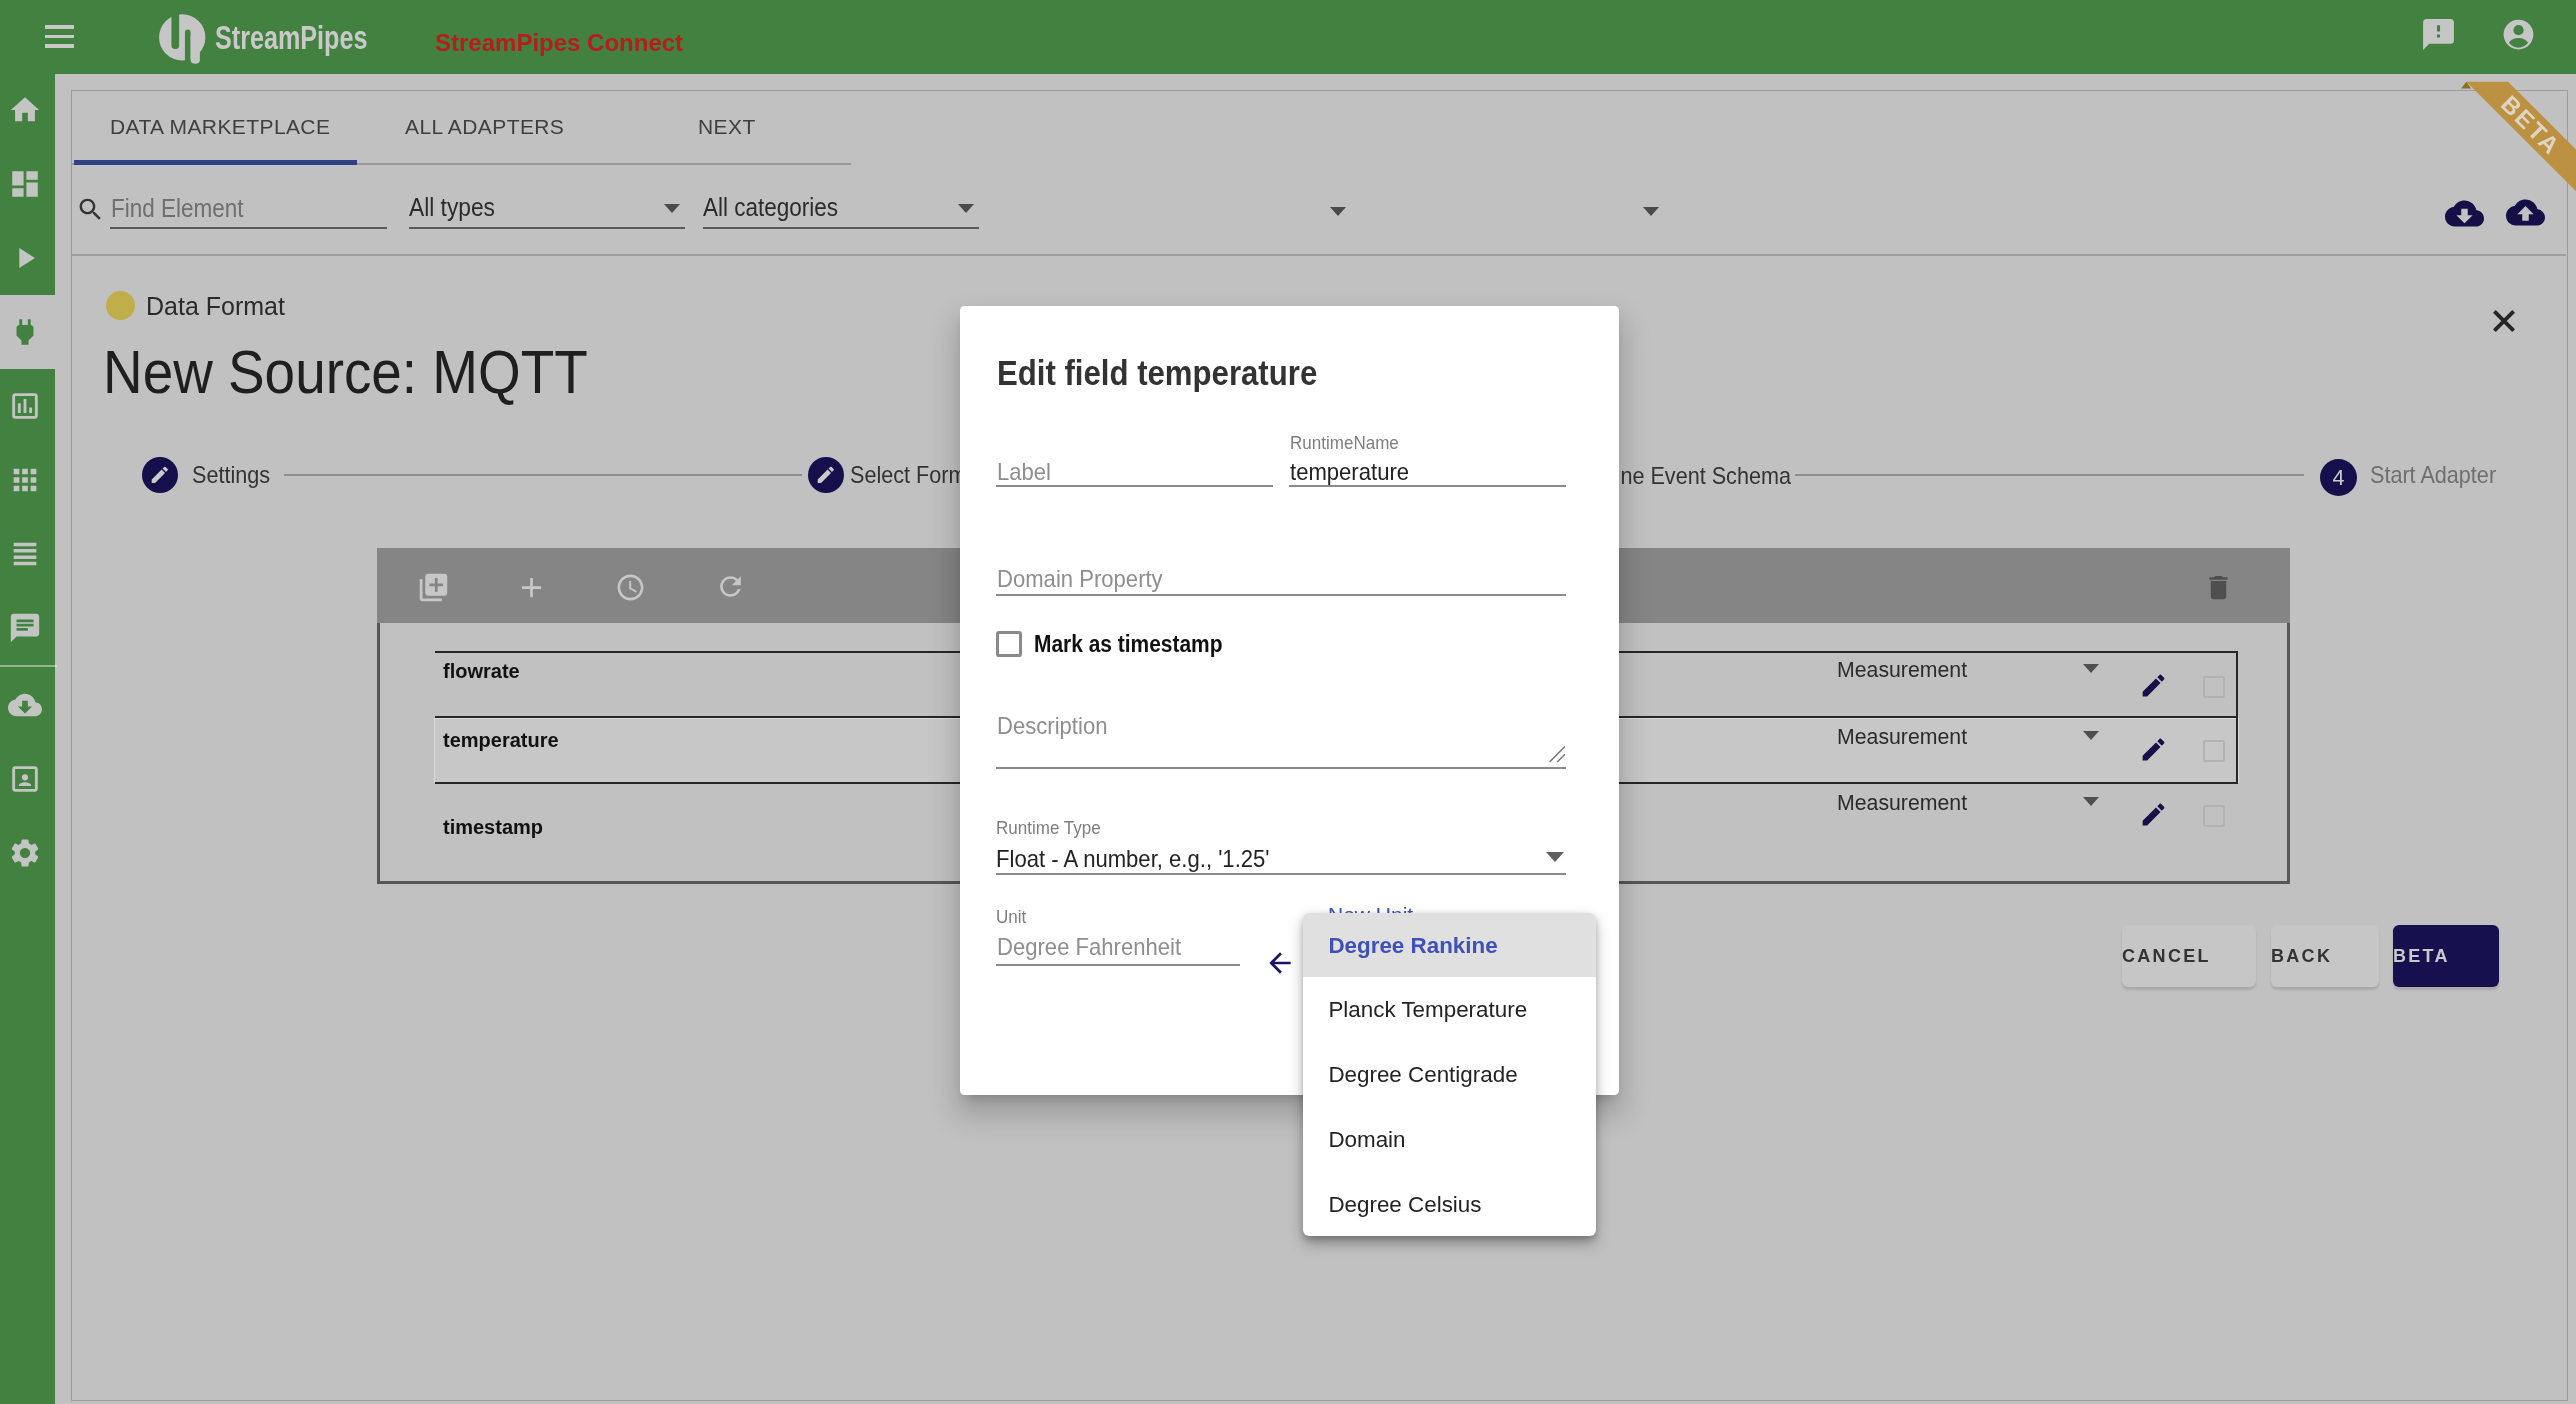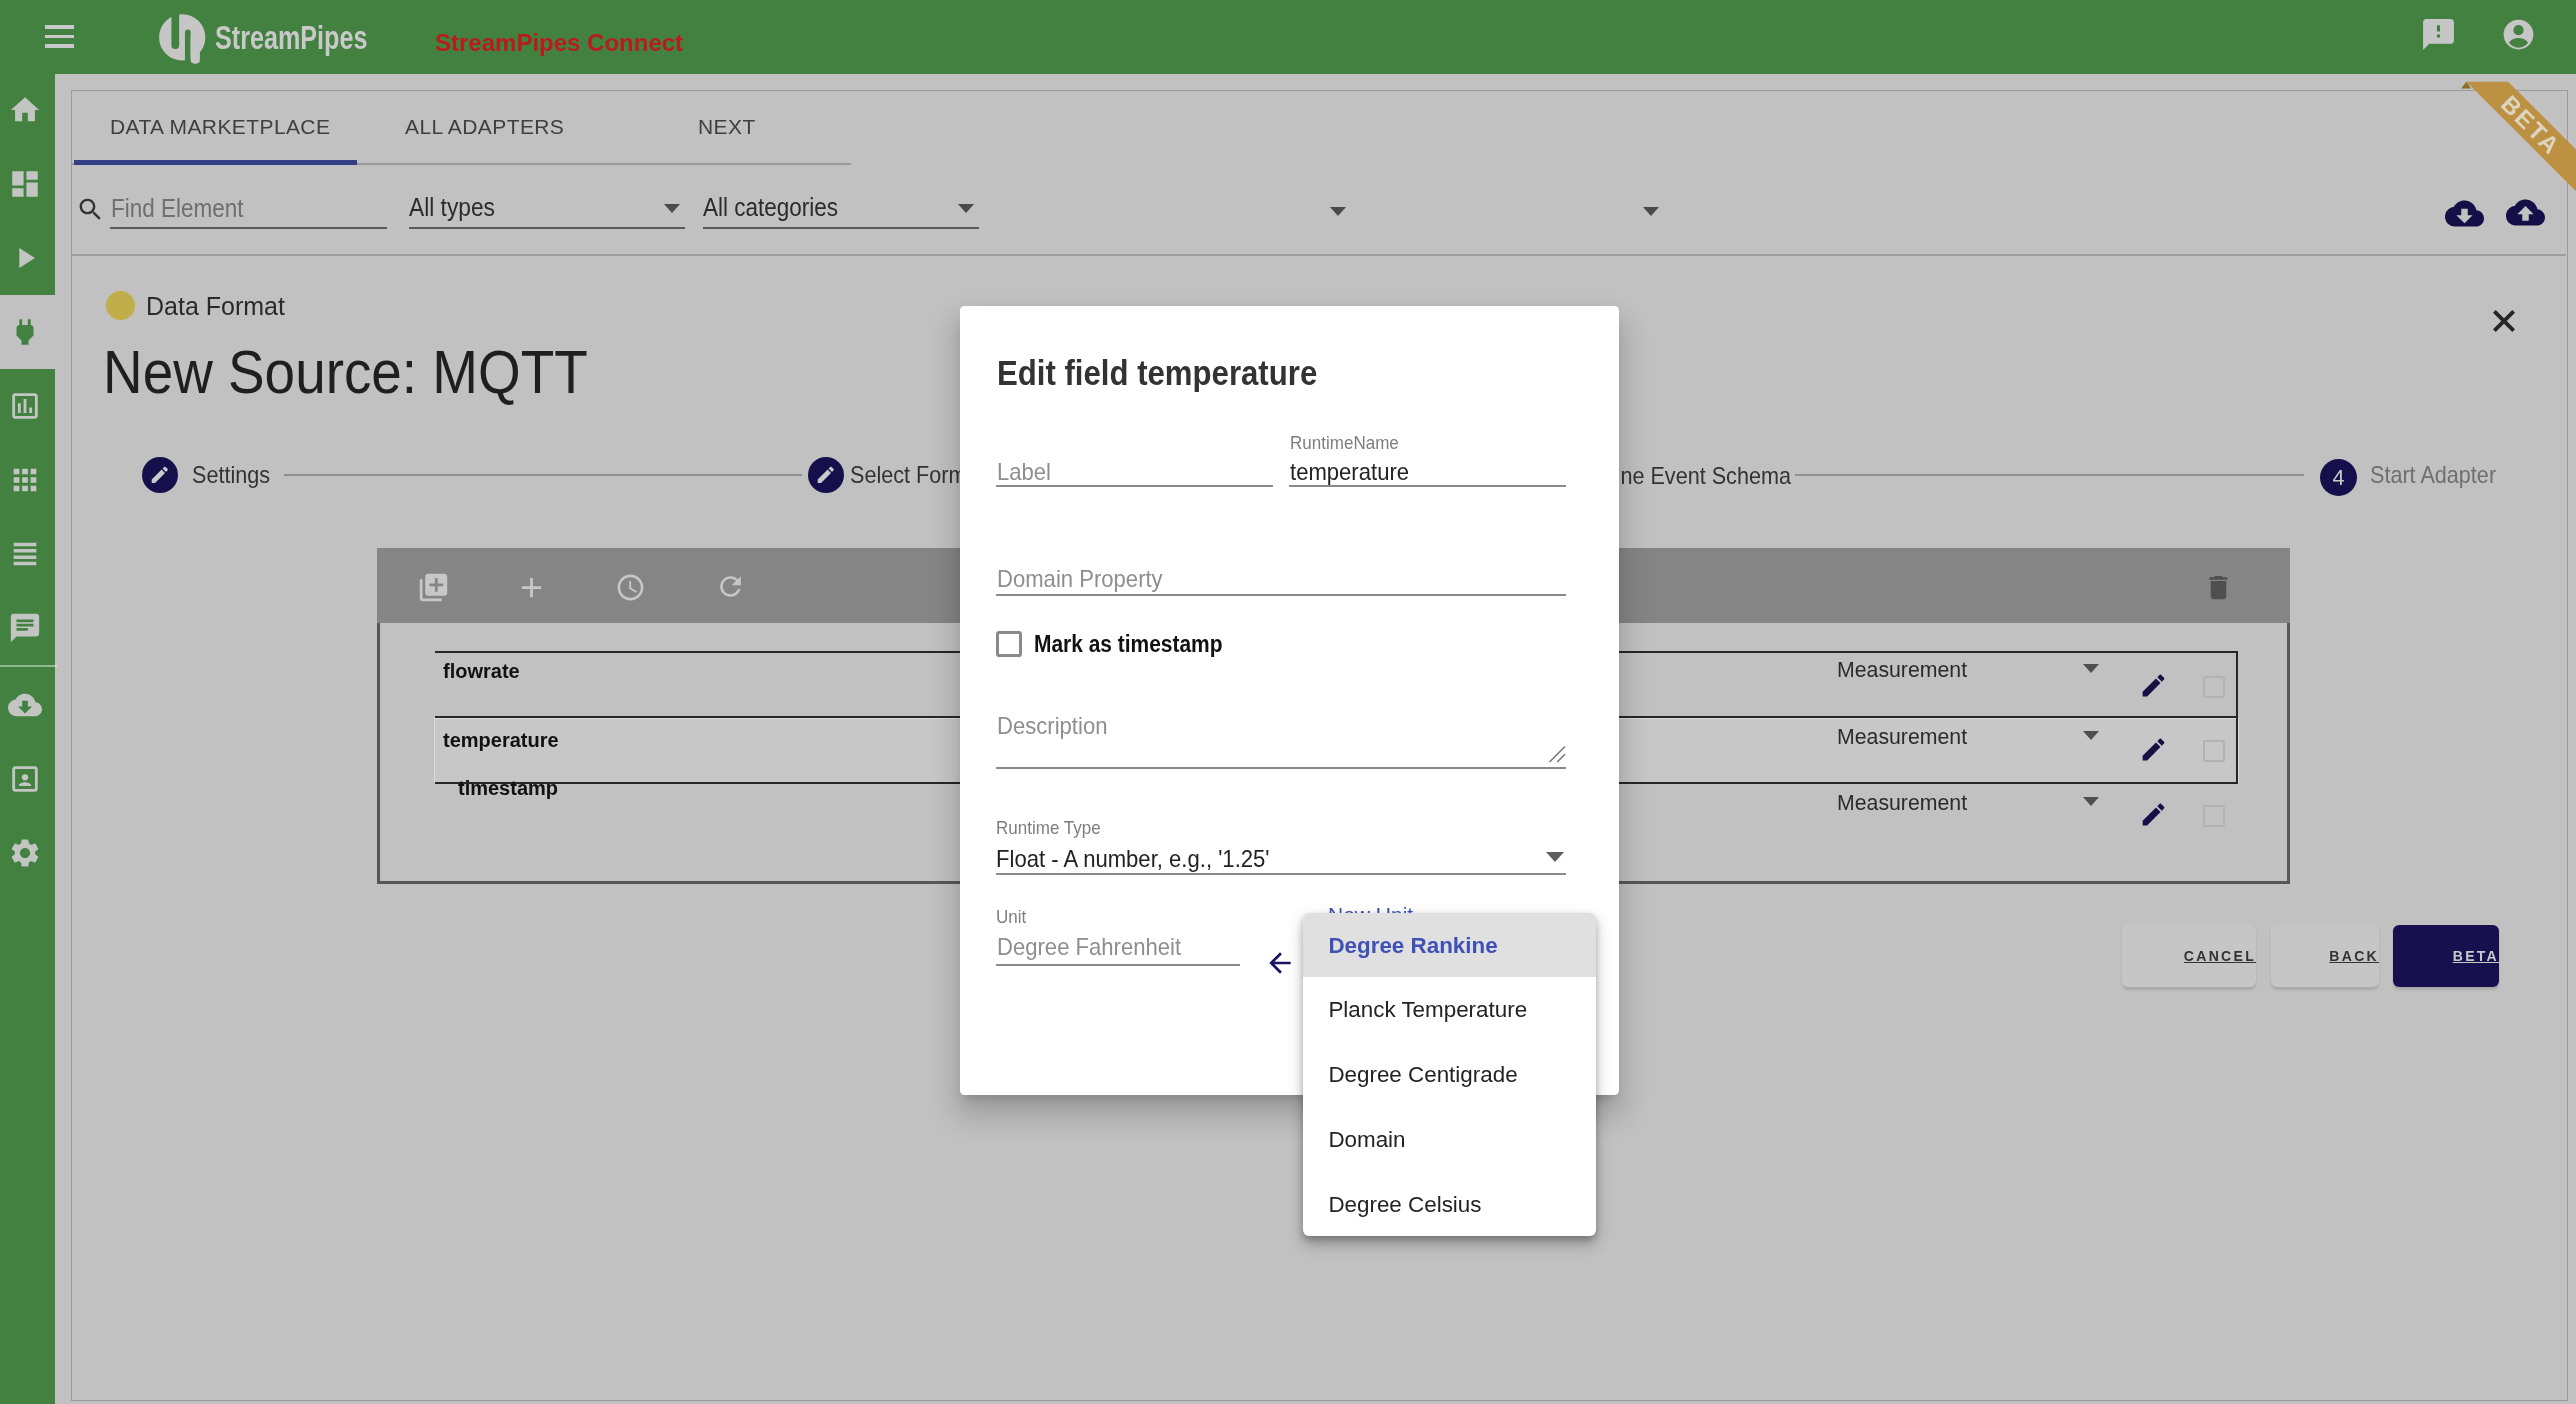--- a/index.html
+++ b/index.html
@@ -31,21 +31,21 @@
   #ttoolbar { left:377px; top:548px; width:1913px; height:75px; background:#858585; }
   #tbody { left:377px; top:623px; width:1913px; height:261px; border:3.1px solid #575757; border-top:none; }
   .rowline { position:absolute; left:435px; width:1802px; height:1.5px; background:#262626; }
   .rowname { font-size:20px; font-weight:bold; color:#111; height:31px; line-height:31px; }
   .meas { font-size:22.4px; color:#2b2b2b; height:31px; line-height:31px; left:1837px; transform:scaleX(0.95); transform-origin:0 50%; }
   .seltri { position:absolute; left:2083px; width:0; height:0; border-left:8.5px solid transparent; border-right:8.5px solid transparent; border-top:9.2px solid #4f4f4f; }
   .pencil { position:absolute; left:2139px; width:29px; height:29px; }
   .pencil svg { width:29px; height:29px; fill:#171047; }
   .rowcb { position:absolute; left:2203px; width:21.6px; height:21.6px; border:2.3px solid #b2b2b2; border-radius:2.3px; }
   
-  .btn { position:absolute; top:925px; height:62px; border-radius:6.2px; font-size:14px; font-weight:bold; letter-spacing:2.3px; text-align:right; line-height:62px; box-shadow:0 2.3px 2.3px rgba(0,0,0,0.12);text-decoration:underline; }
+  .btn { position:absolute; top:925px; height:62px; border-radius:6.2px; font-size:18px; font-weight:bold; letter-spacing:2.3px; text-align:left; line-height:62px; box-shadow:0 2.3px 2.3px rgba(0,0,0,0.12); }
   
   #dialog { left:960px; top:306px; width:659px; height:789px; background:#fff; border-radius:4.6px; box-shadow:0 17px 28px 4.6px rgba(0,0,0,0.18), 0 7.7px 10.8px -4.6px rgba(0,0,0,0.2); }
   .dlab { position:absolute; font-size:18.5px; color:#7e7e7e; white-space:nowrap; transform:scaleX(0.92); transform-origin:0 50%; }
   .dph { position:absolute; font-size:24px; color:#8e8e8e; white-space:nowrap; height:31px; line-height:31px; transform:scaleX(0.92); transform-origin:0 50%; }
   .dval { position:absolute; font-size:24px; color:#222; white-space:nowrap; height:31px; line-height:31px; transform:scaleX(0.92); transform-origin:0 50%; }
   .dline { position:absolute; height:1.5px; background:#8a8a8a; }
   
   #ddpanel { left:1303px; top:913px; width:293px; height:323px; background:#fff; border-radius:6.2px; box-shadow:0 7.7px 15.4px rgba(0,0,0,0.25), 0 3.1px 6.2px rgba(0,0,0,0.2); }
   .opt { position:absolute; left:1303px; width:293px; height:65px; line-height:65px; padding-left:25.4px; font-size:22.4px; color:#232323; }
   
@@ -208,21 +208,21 @@
     <path fill="#4f4f4f" d="M6 19c0 1.1.9 2 2 2h8c1.1 0 2-.9 2-2V7H6v12zM19 4h-3.5l-1-1h-5l-1 1H5v2h14V4z"></path>
   </svg>
 
 <div class="abs" style="left:434px; top:718px; width:1805px; height:65px; background:rgba(255,255,255,0.10); border:0.8px solid rgba(255,255,255,0.38);"></div>
 <div class="rowline" style="top:651px;"></div>
 <div class="abs" style="left:2236px; top:651px; width:1.5px; height:133px; background:#262626;"></div>
 <div class="rowline" style="top:716px;"></div>
 <div class="rowline" style="top:782px;"></div>
 <div class="t rowname" style="left:443px; top:656px;">flowrate</div>
 <div class="t rowname" style="left:443px; top:725px;">temperature</div>
-<div class="t rowname" style="left:443px; top:773px;margin-left:15px;">timestamp</div>
+<div class="t rowname" style="left:443px; top:812px;">timestamp</div>
 <div class="t meas" style="top:654px;">Measurement</div>
 <div class="t meas" style="top:721px;">Measurement</div>
 <div class="t meas" style="top:787px;">Measurement</div>
 <div class="seltri" style="top:664px;"></div>
 <div class="seltri" style="top:731px;"></div>
 <div class="seltri" style="top:797px;"></div>
 <div class="pencil" style="top:671px;"><svg viewBox="0 0 24 24">
       <path d="M3 17.25V21h3.75L17.81 9.94l-3.75-3.75L3 17.25zM20.71 7.04c.39-.39.39-1.02 0-1.41l-2.34-2.34c-.39-.39-1.02-.39-1.41 0l-1.83 1.83 3.75 3.75 1.83-1.83z"></path>
     </svg></div>
 <div class="pencil" style="top:735px;"><svg viewBox="0 0 24 24">

